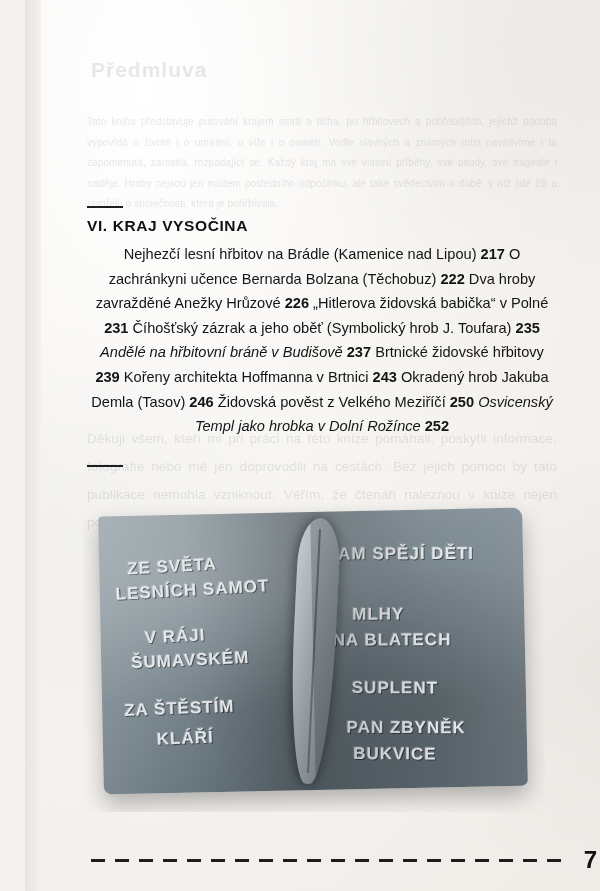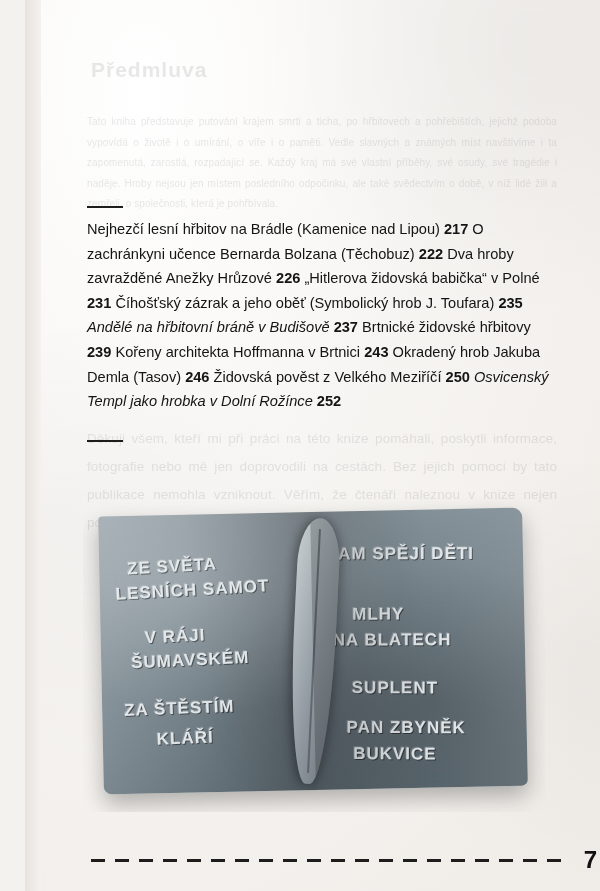--- a/index.html
+++ b/index.html
@@ -85,20 +85,21 @@
     font-size: 15.5px;
     font-weight: bold;
     letter-spacing: 0.6px;
     margin: 0 0 7px 0;
     color: #111;
   }
   .toc-body {
     font-size: 14.6px;
     line-height: 24.6px;
     color: #141414;
+    text-align: center;
   }
   .toc-body .it {
     font-style: italic;
   }
   .toc-body .pg {
     font-weight: bold;
   }
   .lit-block {
     margin-top: 26px;
   }
@@ -243,20 +244,21 @@
 <div class="page">
   <div class="paper-noise"></div>
   <div class="edge-strip"></div>
 
   <div class="ghost ghost-title">Předmluva</div>
   <div class="ghost ghost-para">Tato kniha představuje putování krajem smrti a ticha, po hřbitovech a pohřebištích, jejichž podoba vypovídá o životě i o umírání, o víře i o paměti. Vedle slavných a známých míst navštívíme i ta zapomenutá, zarostlá, rozpadající se. Každý kraj má své vlastní příběhy, své osudy, své tragédie i naděje. Hroby nejsou jen místem posledního odpočinku, ale také svědectvím o době, v níž lidé žili a zemřeli, o společnosti, která je pohřbívala.</div>
   <div class="ghost ghost-para2">Děkuji všem, kteří mi při práci na této knize pomáhali, poskytli informace, fotografie nebo mě jen doprovodili na cestách. Bez jejich pomoci by tato publikace nemohla vzniknout. Věřím, že čtenáři naleznou v knize nejen poučení, ale i chvíle zamyšlení nad pomíjivostí lidského života.</div>
 
   <div class="content">
     <div class="rule"></div>
+    <div class="section-head">VI. KRAJ VYSOČINA</div>
 
     <div class="toc-body">
       <span>Nejhezčí lesní hřbitov na Brádle (Kamenice nad Lipou) </span>
       <span class="pg">217 </span>
       <span>O zachránkyni učence Bernarda Bolzana (Těchobuz) </span>
       <span class="pg">222 </span>
       <span>Dva hroby zavražděné Anežky Hrůzové </span>
       <span class="pg">226 </span>
       <span>„Hitlerova židovská babička“ v Polné </span>
       <span class="pg">231 </span>

